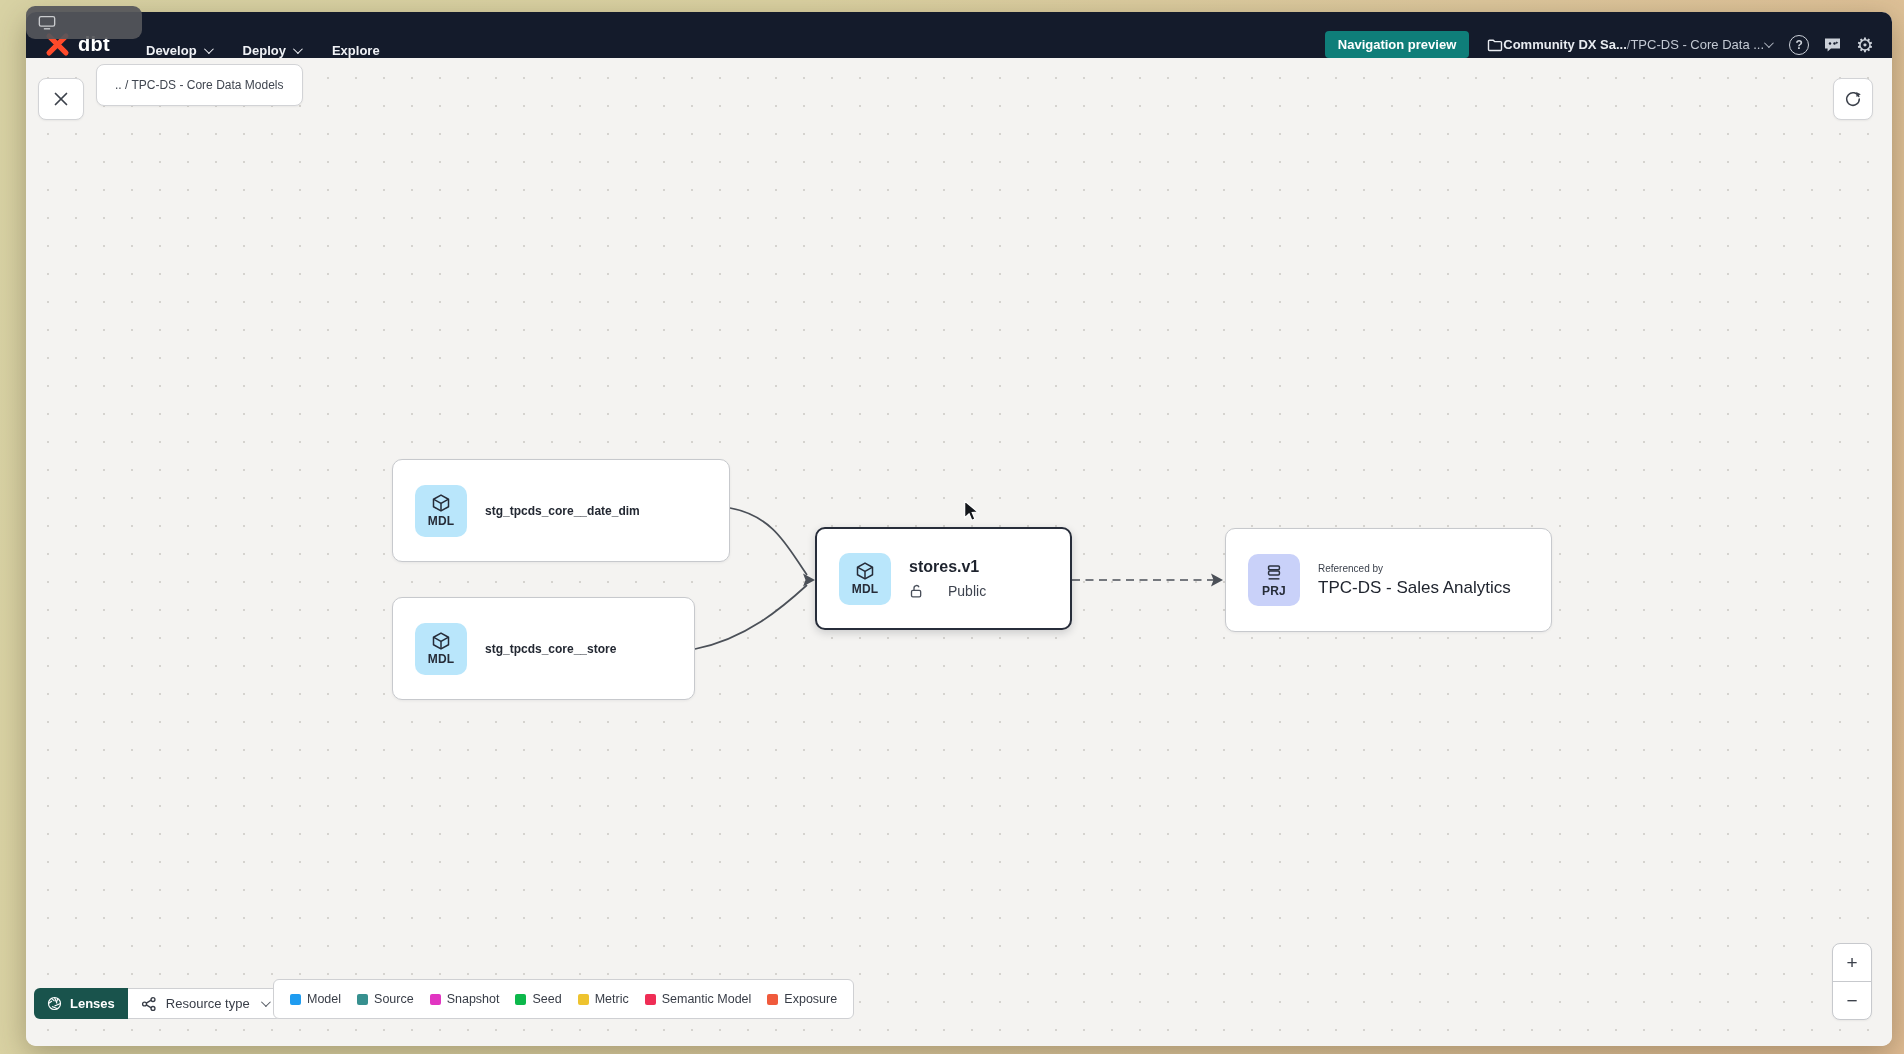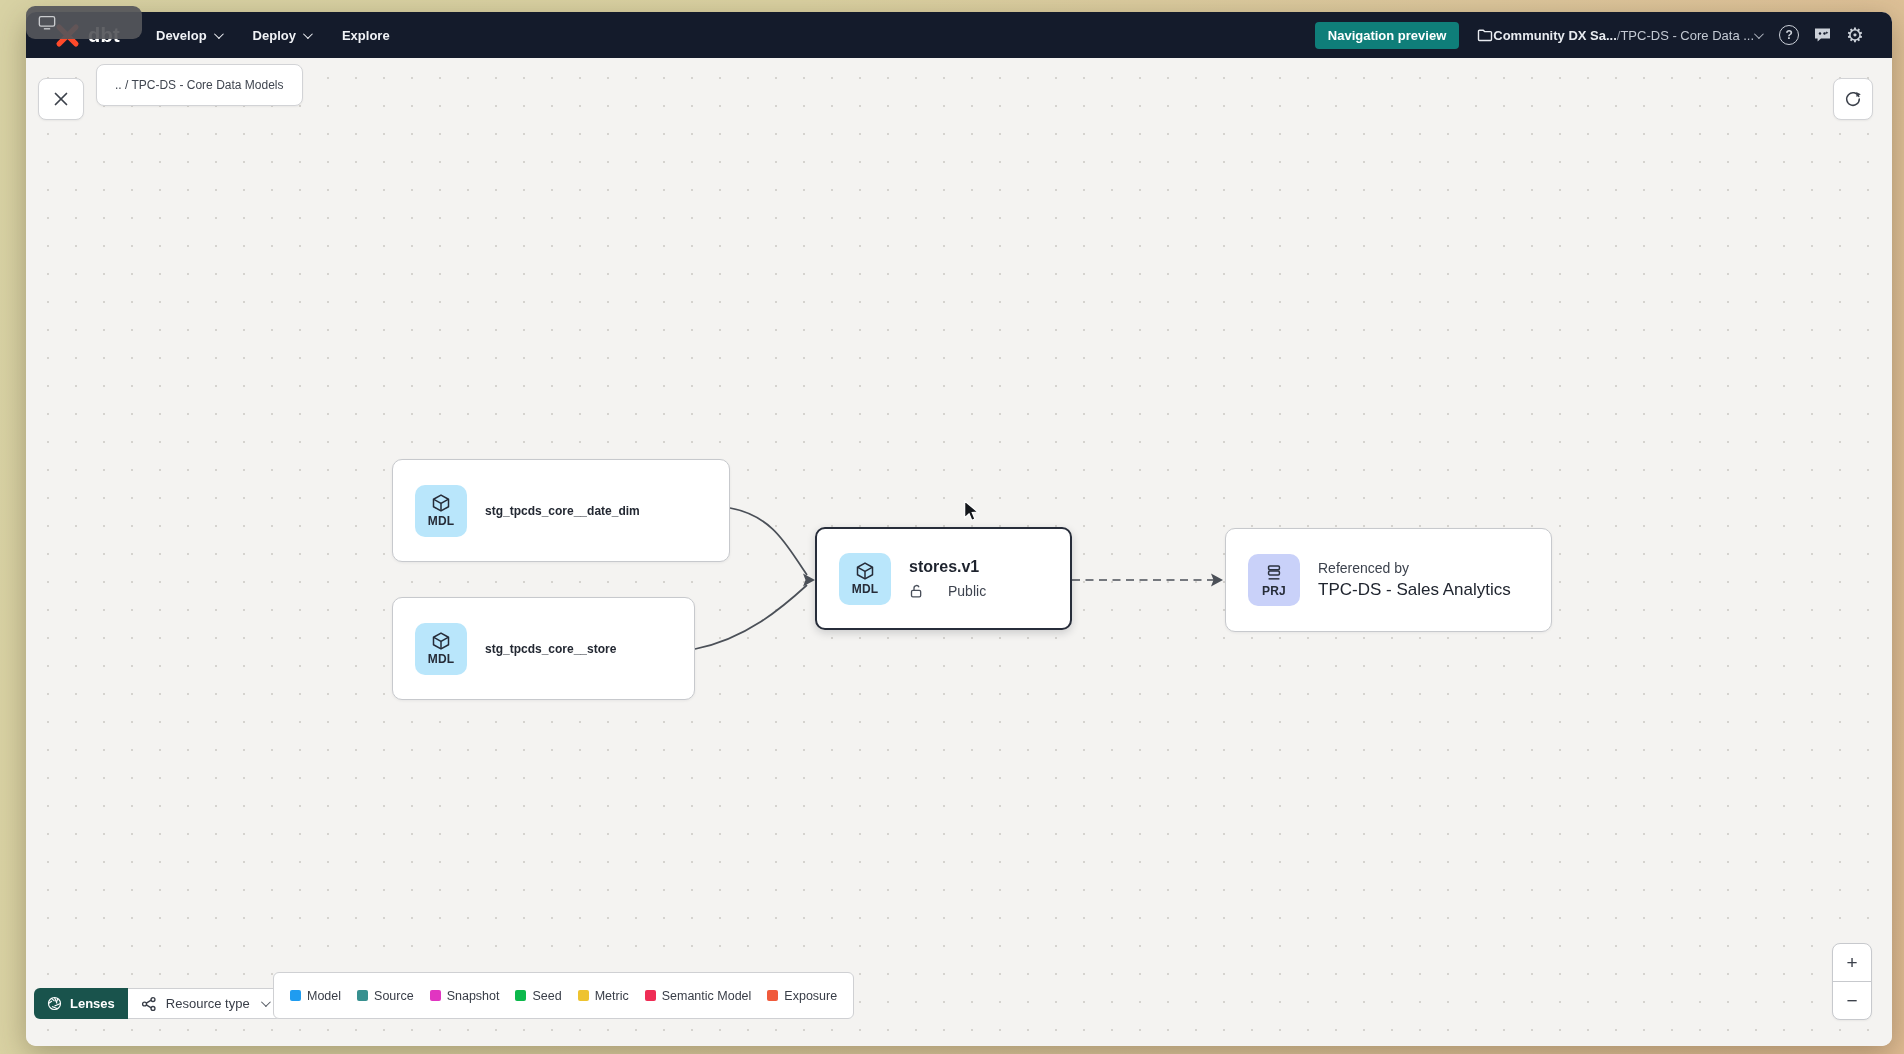--- a/index.html
+++ b/index.html
@@ -8,21 +8,21 @@
 
   .desktop { position:relative; width:1904px; height:1054px;
     background:linear-gradient(110deg,#d8d2a4 0%,#dbd2a2 35%,#ddc79c 65%,#dfbb92 100%); }
 
   .app { position:absolute; left:26px; top:12px; width:1866px; height:1034px;
     border-radius:10px; overflow:hidden; background:#f4f3f1;
     box-shadow:0 8px 30px rgba(60,50,30,.35); }
 
   
   .navbar { position:absolute; left:0; top:0; width:100%; height:46px; background:#141b2b;
-    display:flex; align-items:center; padding:0 28px; }
+    display:flex; align-items:flex-end; padding:0 18px; }
   .logo { display:flex; align-items:center; gap:7px; margin-right:36px; }
   .logo-word { color:#fff; font-size:20px; font-weight:700; letter-spacing:.3px; }
   .nav-menu { display:flex; align-items:center; gap:32px; }
   .nav-item { display:flex; align-items:center; gap:7px; color:#f0f2f6; font-size:13px;
     font-weight:700; cursor:pointer; }
   .chev { width:7px; height:7px; border-right:1.6px solid currentColor; border-bottom:1.6px solid currentColor;
     transform:rotate(45deg) translateY(-2px); display:inline-block; }
   .nav-right { margin-left:auto; display:flex; align-items:center; gap:18px; }
   .preview-badge { color:#fff; font-size:13px; font-weight:700; padding:6px 13px; border-radius:4px; }
   .crumbs { display:flex; align-items:center; color:#e8ebf0; font-size:13px; }
@@ -57,39 +57,39 @@
     display:flex; align-items:center; gap:18px; padding:0 22px;
     box-shadow:0 1px 3px rgba(20,25,40,.06); cursor:pointer; }
   .node.selected { border:2px solid #272d3a; box-shadow:0 3px 8px rgba(20,25,40,.18); }
   .res-badge { width:52px; height:52px; border-radius:10px; flex:none;
     display:flex; flex-direction:column; align-items:center; justify-content:center; gap:1px; }
   .res-badge .code { font-size:12px; font-weight:700; color:#262c38; letter-spacing:.2px; }
   .node-label { font-size:12px; font-weight:700; color:#232832; white-space:nowrap; }
   .node-title { font-size:16px; font-weight:700; color:#1e232e; }
   .access-row { display:flex; align-items:center; gap:24px; margin-top:7px; }
   .access-label { font-size:14px; color:#3e444f; }
-  .ref-title { font-size:14px; color:#3c424d; margin-bottom:4px; }
+  .ref-title { font-size:10px; color:#3c424d; margin-bottom:4px; }
   .ref-label { font-size:17px; font-weight:500; color:#20252f; white-space:nowrap; }
 
   .n-date { left:366px; top:401px; width:338px; height:103px; }
   .n-store { left:366px; top:539px; width:303px; height:103px; }
   .n-stores { left:789px; top:469px; width:257px; height:103px; }
   .n-ref { left:1199px; top:470px; width:327px; height:104px; }
 
   .cursor { position:absolute; left:936px; top:442px; z-index:40; }
 
   
   .footer-group { position:absolute; left:8px; bottom:27px; display:flex; align-items:stretch; z-index:20; }
   .lenses-btn { display:flex; align-items:center; gap:8px; color:#fff; font-size:13px; font-weight:700;
     padding:0 13px; height:31px; border-radius:6px 0 0 6px; cursor:pointer; }
   .restype-btn { display:flex; align-items:center; gap:9px; background:#fff; border:1px solid #cfd0d3;
     border-left:none; color:#383d47; font-size:13px; font-weight:500; padding:0 13px; height:31px;
     border-radius:0 6px 6px 0; cursor:pointer; }
   .restype-btn .chev { color:#555a63; margin-left:2px; }
-  .legend { position:absolute; left:247px; bottom:27px; height:47px; background:#fff;
+  .legend { position:absolute; left:247px; bottom:27px; height:40px; background:#fff;
     border:1px solid #cfd0d3; border-radius:6px; display:flex; align-items:center; gap:16px;
     padding:0 16px; z-index:20; }
   .legend-item { display:flex; align-items:center; gap:6px; font-size:12.5px; font-weight:500; color:#383d47; }
   .swatch { width:11px; height:11px; border-radius:2px; }
 
   .zoom-ctl { position:absolute; right:20px; bottom:26px; width:40px; height:77px; background:#fff;
     border:1px solid #c7c9cd; border-radius:8px; display:flex; flex-direction:column; z-index:20;
     box-shadow:0 1px 2px rgba(0,0,0,.05); }
   .zoom-btn { flex:1; display:flex; align-items:center; justify-content:center; font-size:19px;
     color:#3c414b; cursor:pointer; }

